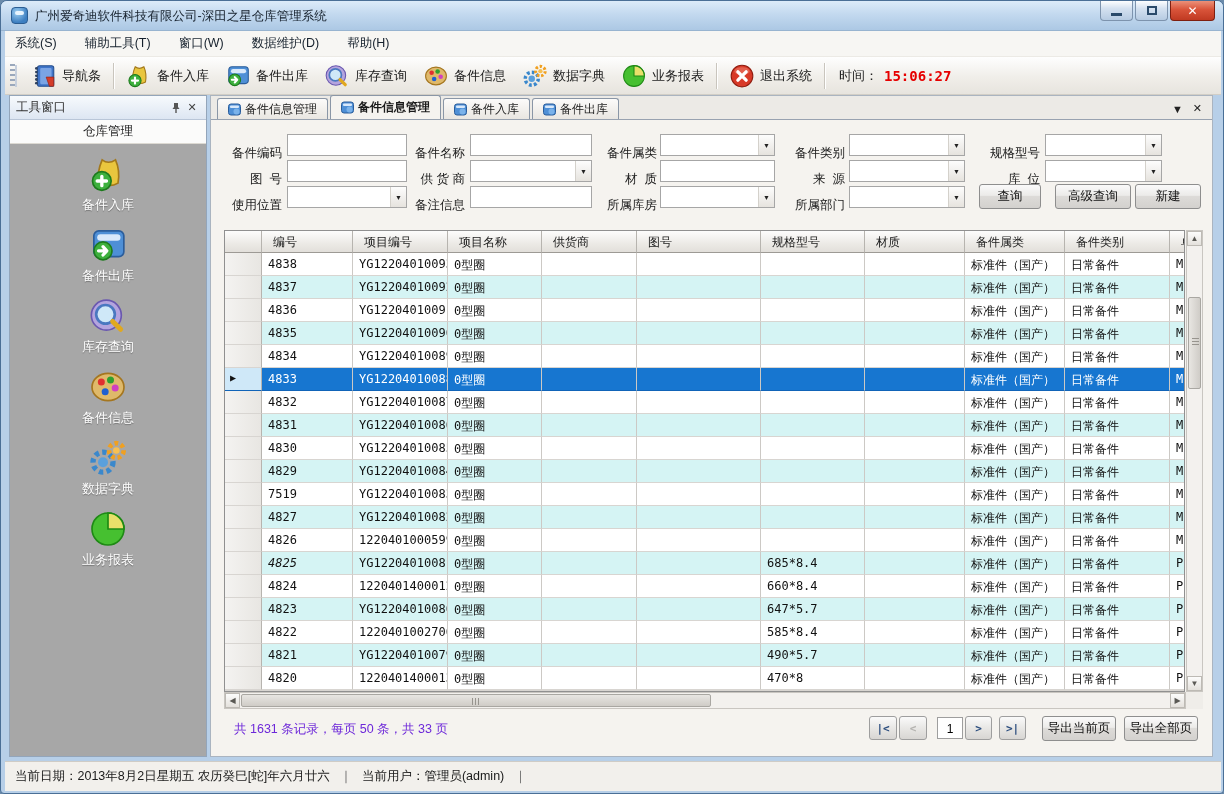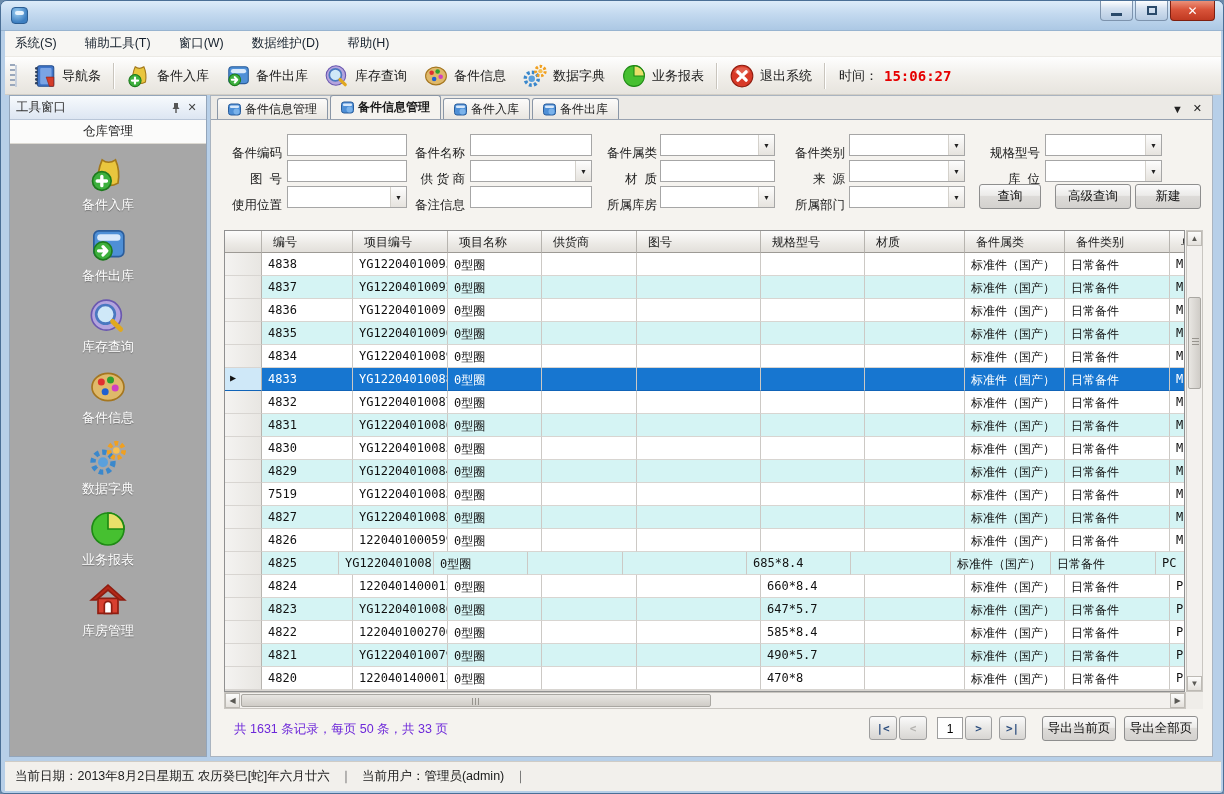--- a/index.html
+++ b/index.html
@@ -140,20 +140,21 @@
 
   svg{display:block;}
 </style>
 </head>
 <body>
 
 <div class="window">
 
   <div class="titlebar">
     <div class="app-icon"></div>
+    <div class="title-text">广州爱奇迪软件科技有限公司-深田之星仓库管理系统</div>
     <div class="winbtns">
       <div class="winbtn">
           <span class="glyph-min"></span>
         </div>
       <div class="winbtn">
           <span class="glyph-max"></span>
         </div>
       <div class="winbtn close">
           <span>✕</span>
         </div>
@@ -340,30 +341,20 @@
         </div>
         <div class="sb-item">
           <span>
               <svg width="40" height="40" viewBox="0 0 24 24">
                 <circle cx="12" cy="12" r="9.6" fill="#46c030" stroke="#1e8a14"></circle>
                 <path d="M12 12 L12 2.4 A9.6 9.6 0 0 1 21.6 12 Z" fill="#e8e06a" stroke="#1e8a14"></path>
               </svg>
             </span>
           <span class="lbl">业务报表</span>
         </div>
-        <div class="sb-item">
-          <span>
-              <svg width="40" height="40" viewBox="0 0 24 24">
-                <path d="M6 11 h12 v9 H6 Z" fill="#d84030" stroke="#8f1d10"></path>
-                <path d="M12 3 L22 12 H19 L12 6 L5 12 H2 Z" fill="#b42818" stroke="#8f1d10"></path>
-                <path d="M9.8 20 v-5 a2.2 2.2 0 0 1 4.4 0 v5 Z" fill="#fff" stroke="#8f1d10"></path>
-              </svg>
-            </span>
-          <span class="lbl">库房管理</span>
-        </div>
       </div>
     </div>
 
     <div class="content">
 
       <div class="tabbar">
         <div class="tab">
           <span>
               <svg width="13" height="13" viewBox="0 0 13 13">
                 <rect x="0.5" y="1" width="12" height="11" rx="2.5" fill="#4e8fd6" stroke="#2b5d9b"></rect>
@@ -646,21 +637,21 @@
                 <div class="td" style="width: 95px;"></div>
                 <div class="td" style="width: 124px;"></div>
                 <div class="td" style="width: 104px;"></div>
                 <div class="td" style="width: 100px;"></div>
                 <div class="td" style="width: 100px;">标准件（国产）</div>
                 <div class="td" style="width: 105px;">日常备件</div>
                 <div class="td" style="width: 60px;">M</div>
               </div>
               <div class="tr alt">
                 <div class="td selcell" style="width: 37px;"></div>
-                <div class="td" style="width: 77px;">4825</div>
+                <div class="td" style="width: 91px; font-style: italic;">4825</div>
                 <div class="td" style="width: 95px;">YG12204010081</div>
                 <div class="td" style="width: 94px;">0型圈</div>
                 <div class="td" style="width: 95px;"></div>
                 <div class="td" style="width: 124px;"></div>
                 <div class="td" style="width: 104px;">685*8.4</div>
                 <div class="td" style="width: 100px;"></div>
                 <div class="td" style="width: 100px;">标准件（国产）</div>
                 <div class="td" style="width: 105px;">日常备件</div>
                 <div class="td" style="width: 60px;">PC</div>
               </div>

